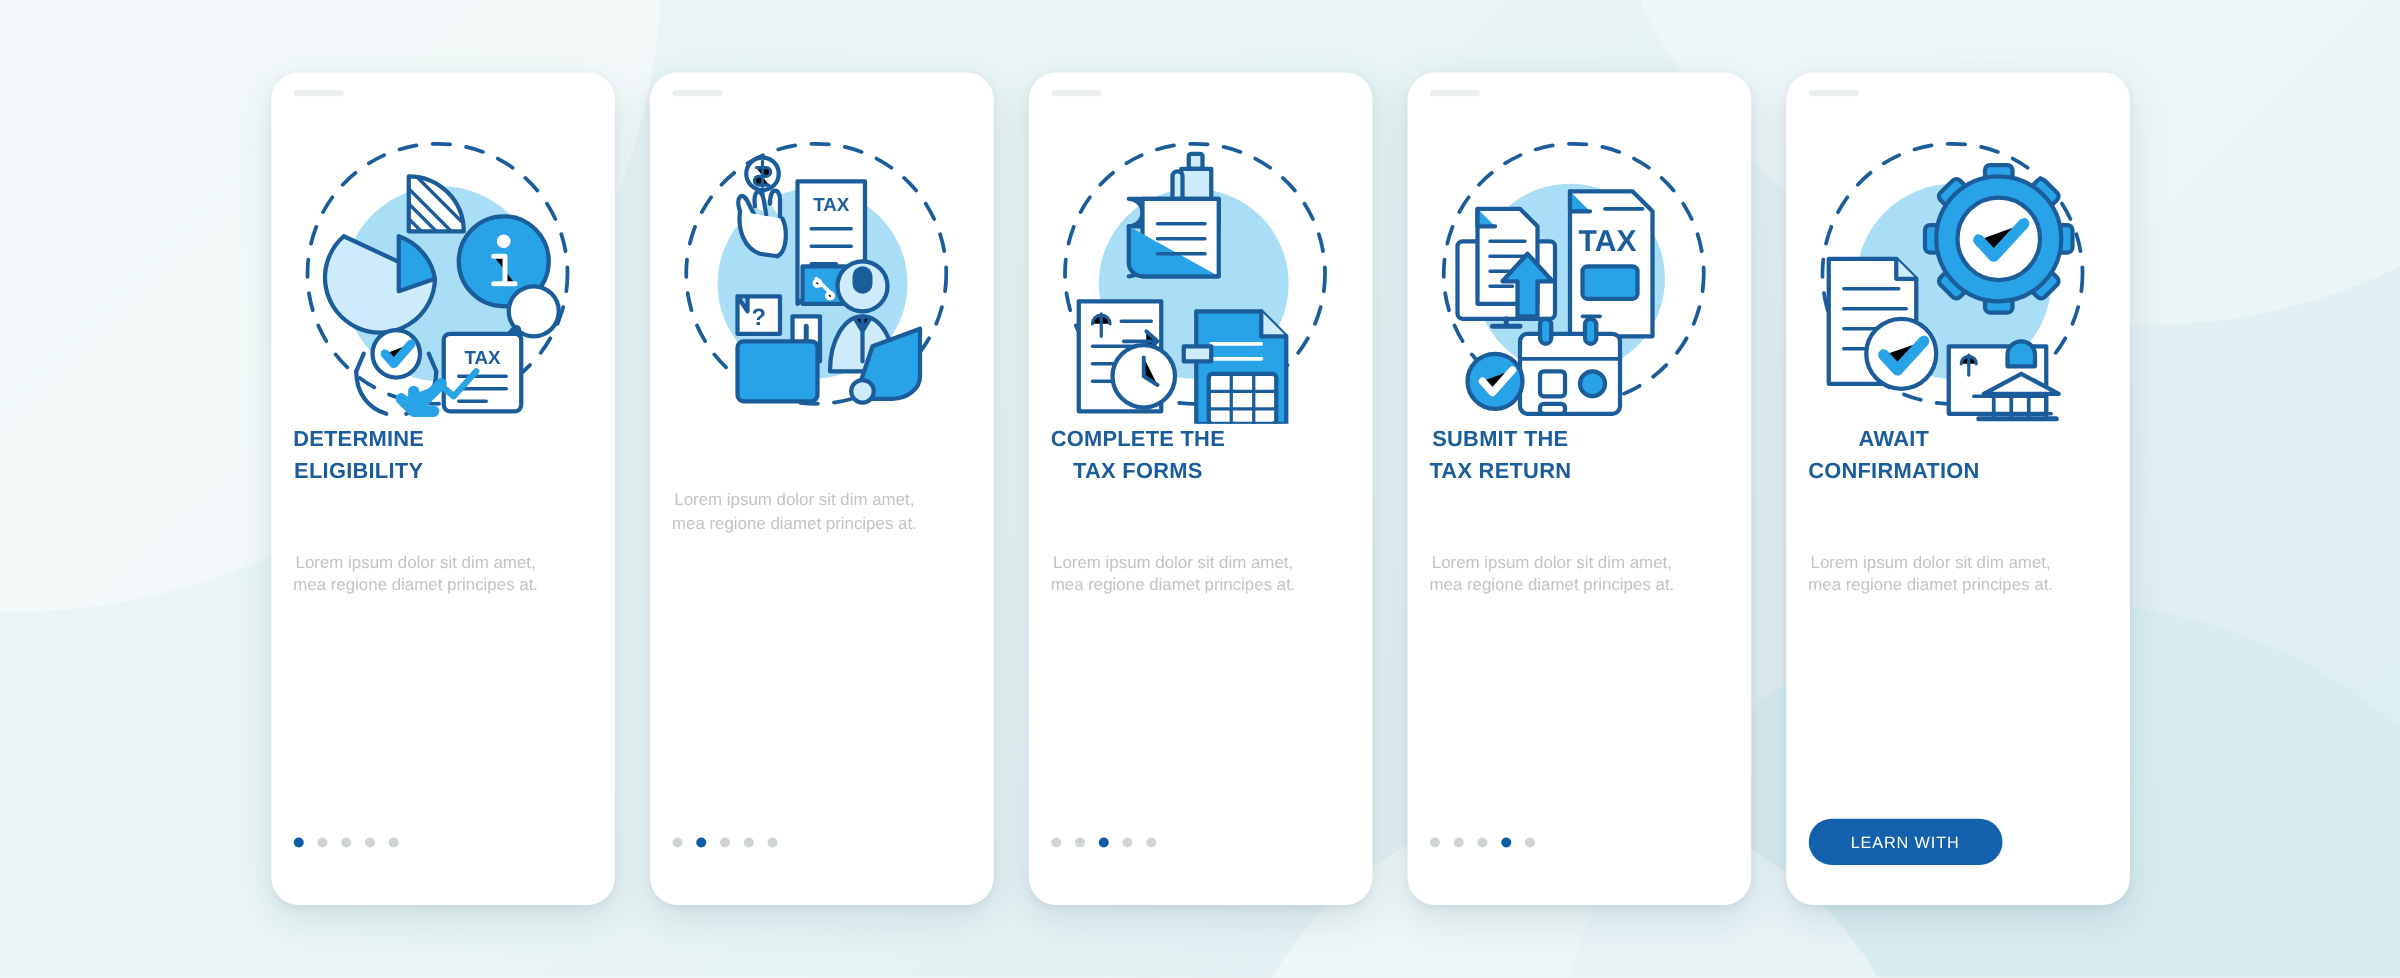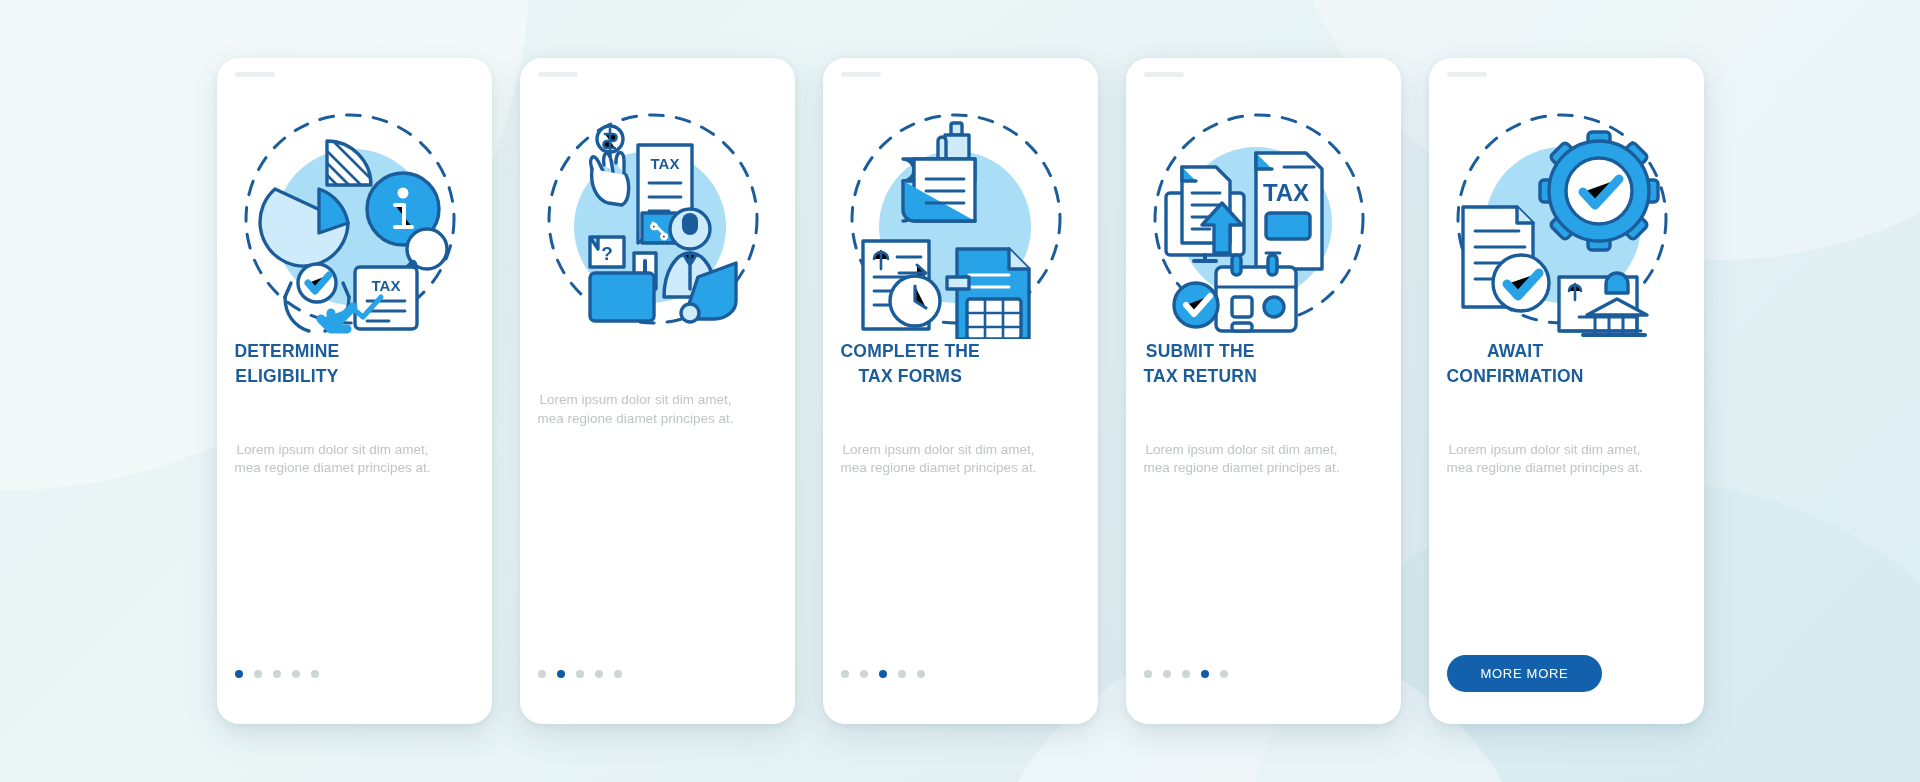--- a/index.html
+++ b/index.html
@@ -370,16 +370,16 @@
       <path d="M132 216 h58 M116 230 h78" stroke-width="2.8"></path>
       <path d="M140 214 l30 -16 l30 16 z" fill="#ffffff"></path>
       <path d="M148 214 v18 M162 214 v18 M176 214 v18 M190 214 v18" stroke-width="3"></path>
       <path d="M136 234 h62" stroke-width="4"></path>
     </g>
   </svg>
     <div class="card-title">AWAIT
 CONFIRMATION</div>
     <div class="card-body">Lorem ipsum dolor sit dim amet, mea regione diamet principes at.</div>
     <div class="card-footer">
-        <button class="learn-more">MORE MORE</button>
+        <button class="learn-more">LEARN WITH</button>
       </div>
   </div>
   </div>
 
 </body></html>

